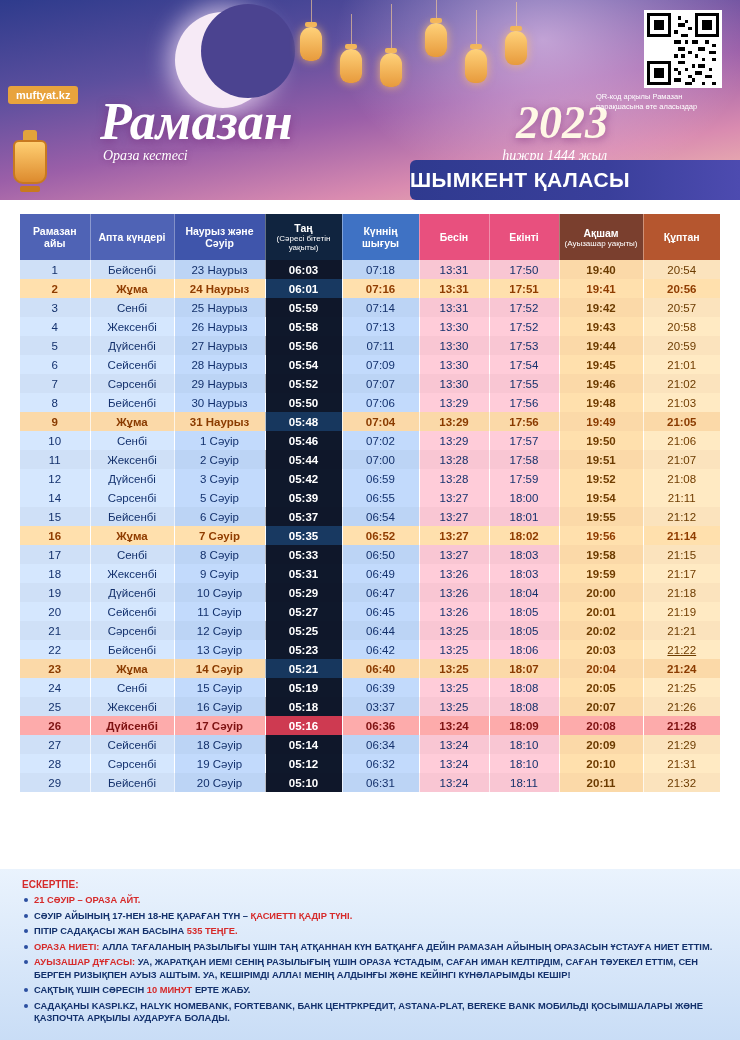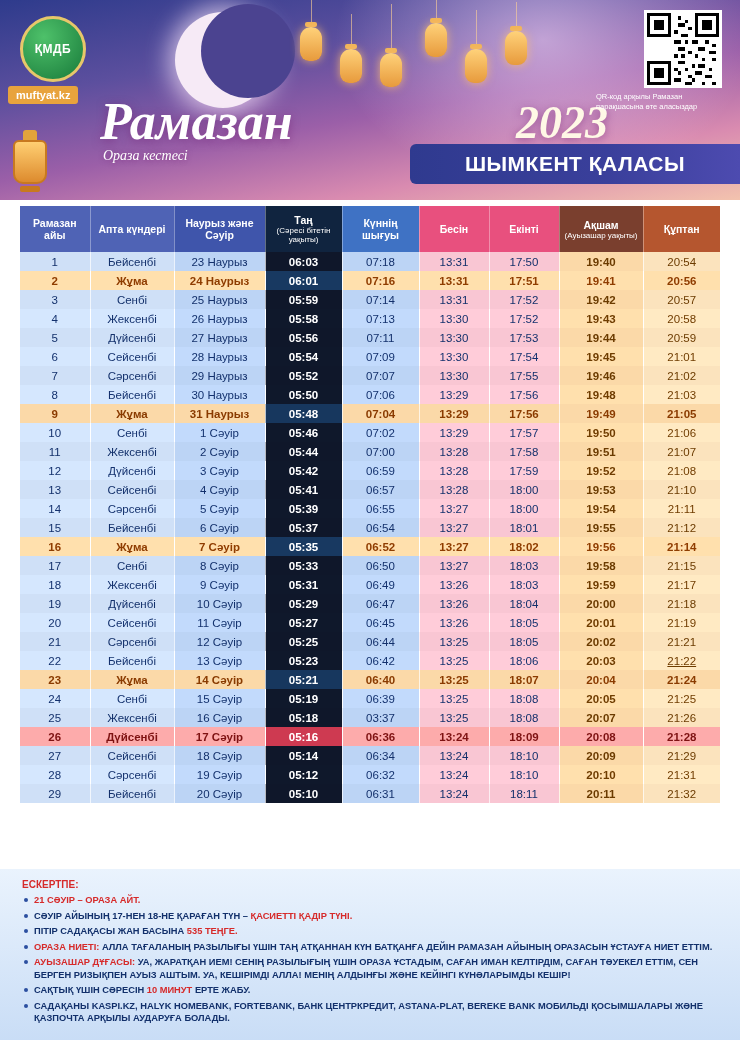--- a/index.html
+++ b/index.html
@@ -101,30 +101,30 @@
     width: 78px; height: 78px; background: #fff; padding: 3px;
   }
   .qr svg { display: block; }
   .qr-note {
     position: absolute; right: 14px; top: 92px; width: 130px;
     font-size: 7.5px; line-height: 1.35; color: #ffffff; text-align: left;
   }
 
   
   .citybar {
-    position: absolute; right: 0; top: 144px;
+    position: absolute; right: 0; top: 160px;
     width: 330px; height: 40px;
     background: linear-gradient(90deg,#2f3a8f 0%, #3a3f9b 60%, #4d4bb0 100%);
     border-radius: 6px 0 0 6px;
-    display: flex; align-items: center; justify-content: center;
+    display: flex; align-items: center; 
   }
   .citybar span { color: #fff; font-size: 21px; font-weight: bold; letter-spacing: .5px; }
 
   
-  .table-wrap { padding: 6px 20px 0 20px; }
+  .table-wrap { padding: 14px 20px 0 20px; }
   table { width: 100%; border-collapse: collapse; table-layout: fixed; }
   thead th {
     color: #fff; font-size: 10.5px; font-weight: bold; line-height: 1.15;
     padding: 8px 2px; text-align: center; vertical-align: middle;
     border-right: 1px solid rgba(255,255,255,.35);
   }
   thead th small { font-weight: normal; font-size: 8px; display: block; }
   tbody td {
     font-size: 11.5px; text-align: center; padding: 2.5px 1px;
     color: #13306b; border-right: 1px solid rgba(255,255,255,.7);
@@ -213,23 +213,20 @@
       </div>
     </div>
     <div class="lant-group" style="left:505px;top:2px;">
       <div class="lantern" style="position:relative;">
         <div class="wire" style="height:24px;"></div>
           <div class="cap"></div>
           <div class="body"></div>
       </div>
     </div>
 
-    <div class="logo">
-      <span>ҚМДБ</span>
-    </div>
     <div class="logo-badge">muftyat.kz</div>
 
     <div class="lamp">
       <div class="l-top"></div>
         <div class="l-body"></div>
         <div class="l-foot"></div>
     </div>
 
     <div class="title-ramazan">Рамазан</div>
     <div class="title-sub">Ораза кестесі</div>
@@ -452,31 +449,20 @@
             <td class="c0">12</td>
             <td class="c1">Дүйсенбі</td>
             <td class="c2">3 Сәуір</td>
             <td class="c3">05:42</td>
             <td class="c4">06:59</td>
             <td class="c5">13:28</td>
             <td class="c6">17:59</td>
             <td class="c7">19:52</td>
             <td class="c8" style="border-right: none;">21:08</td>
           </tr>
-          <tr>
-            <td class="c0">13</td>
-            <td class="c1">Сейсенбі</td>
-            <td class="c2">4 Сәуір</td>
-            <td class="c3">05:41</td>
-            <td class="c4">06:57</td>
-            <td class="c5">13:28</td>
-            <td class="c6">18:00</td>
-            <td class="c7">19:53</td>
-            <td class="c8" style="border-right: none;">21:10</td>
-          </tr>
           <tr class="alt">
             <td class="c0">14</td>
             <td class="c1">Сәрсенбі</td>
             <td class="c2">5 Сәуір</td>
             <td class="c3">05:39</td>
             <td class="c4">06:55</td>
             <td class="c5">13:27</td>
             <td class="c6">18:00</td>
             <td class="c7">19:54</td>
             <td class="c8" style="border-right: none;">21:11</td>

